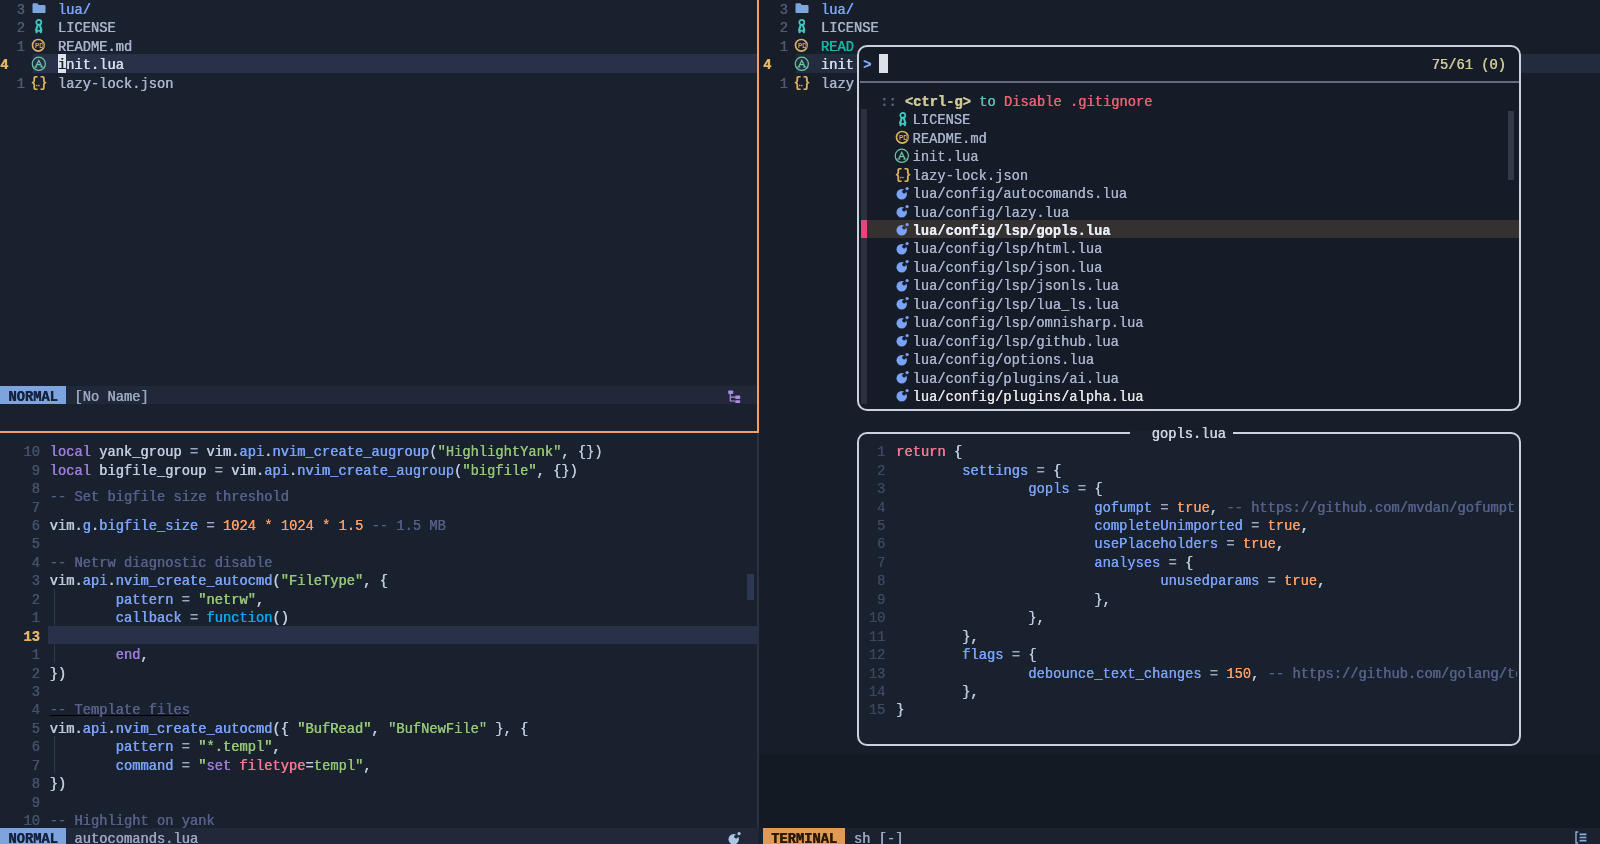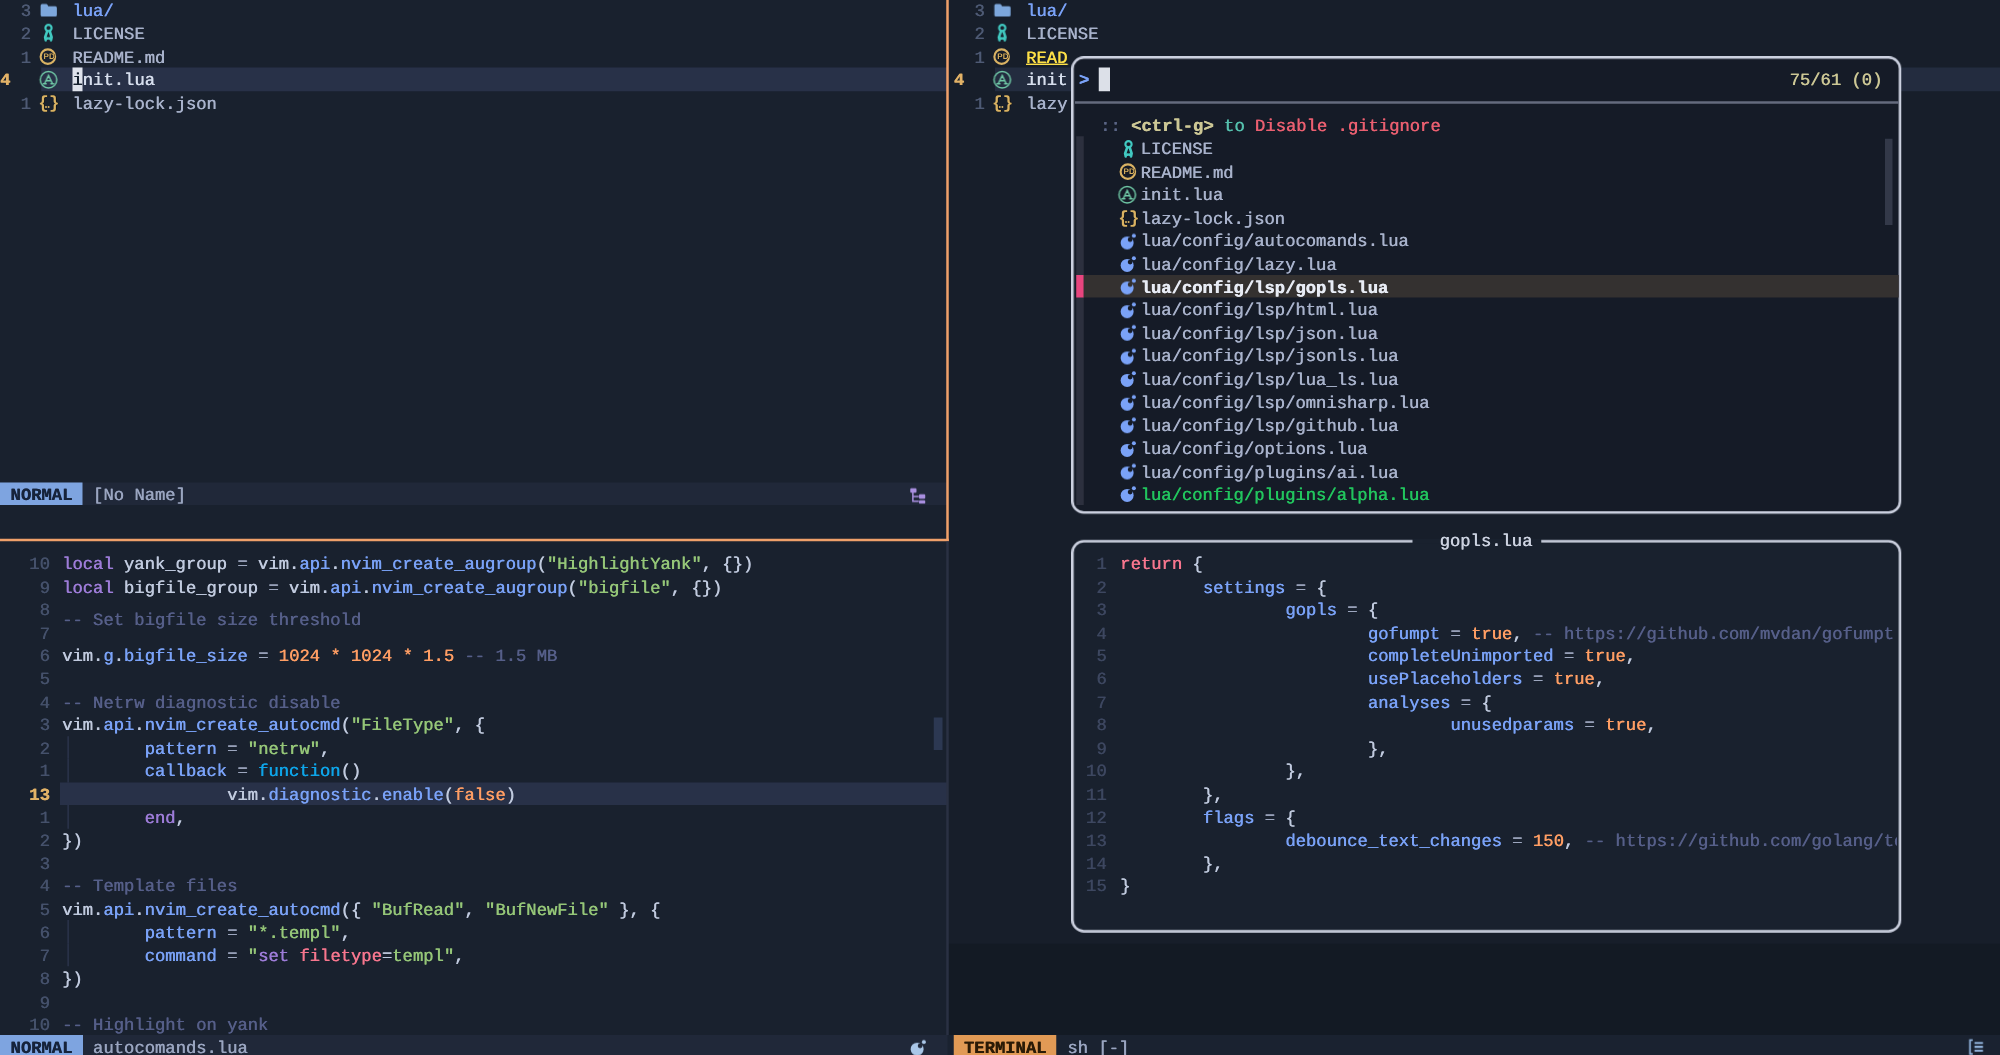--- a/index.html
+++ b/index.html
@@ -75,28 +75,27 @@
 <div style="left:-1.5px;top:536.49px;width:41.3px;text-align:right;color:#45516b;">5</div>
 <div style="left:-1.5px;top:554.92px;width:41.3px;text-align:right;color:#45516b;">4</div>
 <div style="left:49.5px;top:554.92px;"><span style="color:#565f89">-- Netrw diagnostic disable</span></div>
 <div style="left:-1.5px;top:573.36px;width:41.3px;text-align:right;color:#45516b;">3</div>
 <div style="left:49.5px;top:573.36px;"><span style="color:#c0cade">vim.</span><span style="color:#7aa2f7">api</span><span style="color:#c0cade">.</span><span style="color:#7aa2f7">nvim_create_autocmd</span><span style="color:#c0cade">(</span><span style="color:#95c678">"FileType"</span><span style="color:#c0cade">, {</span></div>
 <div style="left:-1.5px;top:591.8px;width:41.3px;text-align:right;color:#45516b;">2</div>
 <div style="left:49.5px;top:591.8px;">        <span style="color:#7aa2f7">pattern</span> <span style="color:#9da7bf">=</span> <span style="color:#95c678">"netrw"</span><span style="color:#c0cade">,</span></div>
 <div style="left:-1.5px;top:610.24px;width:41.3px;text-align:right;color:#45516b;">1</div>
 <div style="left:49.5px;top:610.24px;">        <span style="color:#7aa2f7">callback</span> <span style="color:#9da7bf">=</span> <span style="color:#0ea5e9">function</span><span style="color:#c0cade">()</span></div>
 <div style="left:-1.5px;top:628.67px;width:41.3px;text-align:right;color:#e2b267;font-weight:bold;">13</div>
-<div style="left:49.5px;top:628.67px;">                <span style="color:#c0cade">vim.</span><span style="color:#7aa2f7">diagnostic</span><span style="color:#c0cade">.</span><span style="color:#7aa2f7">enable</span><span style="color:#c0cade">(</span><span style="color:#ff9e64">false</span><span style="color:#c0cade">)</span></div>
 <div style="left:-1.5px;top:647.11px;width:41.3px;text-align:right;color:#45516b;">1</div>
 <div style="left:49.5px;top:647.11px;">        <span style="color:#9d7cd8">end</span><span style="color:#c0cade">,</span></div>
 <div style="left:-1.5px;top:665.55px;width:41.3px;text-align:right;color:#45516b;">2</div>
 <div style="left:49.5px;top:665.55px;"><span style="color:#c0cade">})</span></div>
 <div style="left:-1.5px;top:683.99px;width:41.3px;text-align:right;color:#45516b;">3</div>
 <div style="left:-1.5px;top:702.42px;width:41.3px;text-align:right;color:#45516b;">4</div>
-<div style="left:49.5px;top:702.42px;"><span style="color:#565f89">-- Template files</span></div>
+<div style="left:49.5px;top:702.42px;text-decoration:underline;"><span style="color:#565f89">-- Template files</span></div>
 <div style="left:-1.5px;top:720.86px;width:41.3px;text-align:right;color:#45516b;">5</div>
 <div style="left:49.5px;top:720.86px;"><span style="color:#c0cade">vim.</span><span style="color:#7aa2f7">api</span><span style="color:#c0cade">.</span><span style="color:#7aa2f7">nvim_create_autocmd</span><span style="color:#c0cade">({ </span><span style="color:#95c678">"BufRead"</span><span style="color:#c0cade">, </span><span style="color:#95c678">"BufNewFile"</span><span style="color:#c0cade"> }, {</span></div>
 <div style="left:-1.5px;top:739.3px;width:41.3px;text-align:right;color:#45516b;">6</div>
 <div style="left:49.5px;top:739.3px;">        <span style="color:#7aa2f7">pattern</span> <span style="color:#9da7bf">=</span> <span style="color:#95c678">"*.templ"</span><span style="color:#c0cade">,</span></div>
 <div style="left:-1.5px;top:757.74px;width:41.3px;text-align:right;color:#45516b;">7</div>
 <div style="left:49.5px;top:757.74px;">        <span style="color:#7aa2f7">command</span> <span style="color:#9da7bf">=</span> <span style="color:#95c678">"</span><span style="color:#9d7cd8">set </span><span style="color:#f7768e">filetype</span><span style="color:#c0cade">=</span><span style="color:#95c678">templ</span><span style="color:#95c678">"</span><span style="color:#c0cade">,</span></div>
 <div style="left:-1.5px;top:776.17px;width:41.3px;text-align:right;color:#45516b;">8</div>
 <div style="left:49.5px;top:776.17px;"><span style="color:#c0cade">})</span></div>
 <div style="left:-1.5px;top:794.61px;width:41.3px;text-align:right;color:#45516b;">9</div>
 <div style="left:-1.5px;top:813.05px;width:41.3px;text-align:right;color:#45516b;">10</div>
@@ -131,21 +130,21 @@
         <circle cx="6.8" cy="3.4" r="2.5" fill="none" stroke="#41c9c1" stroke-width="1.7"></circle>
         <path d="M5.9 5.7 L4.1 10.8 L4.6 13.2 M4.35 12 L6 11.7" stroke="#41c9c1" stroke-width="2.1" fill="none" stroke-linecap="round" stroke-linejoin="round"></path>
         <path d="M7.7 5.7 L9.3 10.8 L8.8 13.2 M9.05 12 L7.4 11.7" stroke="#41c9c1" stroke-width="2.1" fill="none" stroke-linecap="round" stroke-linejoin="round"></path>
       </svg></div>
 <div style="left:820.8px;top:20.24px;color:#a8b2cb;">LICENSE</div>
 <div style="left:757.75px;top:38.67px;width:30px;text-align:right;color:#4e5a74;">1</div>
 <div style="left:794px;top:37.870000000000005px;width:15px;height:15px;"><svg width="15" height="15" viewBox="0 0 15 15">
         <circle cx="7.3" cy="7.3" r="5.8" fill="none" stroke="#d9b263" stroke-width="1.7"></circle>
         <text x="3.9" y="9.6" font-size="6.5" font-family="Liberation Sans" font-weight="bold" fill="#d9b263">PD</text>
       </svg></div>
-<div style="left:820.8px;top:38.67px;color:#fde047;text-decoration:underline;">READ</div>
+<div style="left:820.8px;top:38.67px;color:#14b8a6;">READ</div>
 <div style="left:763px;top:57.11px;color:#e2b267;font-weight:bold;">4</div>
 <div style="left:793.5px;top:55.71px;width:16px;height:16px;"><svg width="16" height="16" viewBox="0 0 16 16">
         <circle cx="7.8" cy="7.8" r="6.6" fill="none" stroke="#6fc7a5" stroke-width="1.2"></circle>
         <path d="M4.6 11 L7.8 4.4 L11 11 M3.7 11 L5.9 11 M9.7 11 L11.9 11 M6.1 8.6 L9.5 8.6" fill="none" stroke="#6fc7a5" stroke-width="1.2" stroke-linecap="round"></path>
       </svg></div>
 <div style="left:820.8px;top:57.11px;color:#d7dfee;">init</div>
 <div style="left:757.75px;top:75.55px;width:30px;text-align:right;color:#4e5a74;">1</div>
 <div style="left:794px;top:74.55px;width:16px;height:15px;"><svg width="16" height="15" viewBox="0 0 16 15">
         <text x="-0.5" y="11.8" font-size="14" font-family="Liberation Mono" font-weight="bold" fill="#d9b263">{</text>
         <text x="8.3" y="11.8" font-size="14" font-family="Liberation Mono" font-weight="bold" fill="#d9b263">}</text>
@@ -250,17 +249,17 @@
         <circle cx="5.7" cy="8.3" r="5.2" fill="#7aa2f7"></circle>
         <circle cx="11.1" cy="2.6" r="1.6" fill="#7aa2f7"></circle>
         <circle cx="8.1" cy="5.6" r="1.9" fill="#151b27"></circle>
       </svg></div>
 <div style="left:912.4px;top:370.55px;color:#a8b2cb;font-family:Liberation Mono, monospace;">lua/config/plugins/ai.lua</div>
 <div style="left:895.5px;top:388.39px;width:13px;height:14px;"><svg width="13" height="14" viewBox="0 0 13 14">
         <circle cx="5.7" cy="8.3" r="5.2" fill="#7aa2f7"></circle>
         <circle cx="11.1" cy="2.6" r="1.6" fill="#7aa2f7"></circle>
         <circle cx="8.1" cy="5.6" r="1.9" fill="#151b27"></circle>
       </svg></div>
-<div style="left:912.4px;top:388.99px;color:#22c55e;text-align:center;">lua/config/plugins/alpha.lua</div>
+<div style="left:912.4px;top:388.99px;color:#e5e5e5;text-align:center;">lua/config/plugins/alpha.lua</div>
 <div style="left:857.4px;top:431.7px;width:660.1px;height:310px;background:#19212e;border:2px solid #ccd1e0;border-radius:10px;"></div>
 <div style="left:1130px;top:430.7px;width:103px;height:4px;background:#19212e;"></div>
 <div style="left:1151.5px;top:425.86px;color:#ccd2e0;">gopls.lua</div>
 <div style="left:858px;top:432px;width:659px;height:320px;overflow:hidden;"><div style="position:absolute;left:10.7px;top:12.3px;width:16.5px;text-align:right;color:#3d4760">1</div><div style="position:absolute;left:38.1px;top:12.3px;"><span style="color:#f7768e">return</span><span style="color:#c0cade"> {</span></div><div style="position:absolute;left:10.7px;top:30.74px;width:16.5px;text-align:right;color:#3d4760">2</div><div style="position:absolute;left:38.1px;top:30.74px;">        <span style="color:#7aa2f7">settings</span> <span style="color:#9da7bf">=</span><span style="color:#c0cade"> {</span></div><div style="position:absolute;left:10.7px;top:49.18px;width:16.5px;text-align:right;color:#3d4760">3</div><div style="position:absolute;left:38.1px;top:49.18px;">                <span style="color:#7aa2f7">gopls</span> <span style="color:#9da7bf">=</span><span style="color:#c0cade"> {</span></div><div style="position:absolute;left:10.7px;top:67.61px;width:16.5px;text-align:right;color:#3d4760">4</div><div style="position:absolute;left:38.1px;top:67.61px;">                        <span style="color:#7aa2f7">gofumpt</span> <span style="color:#9da7bf">=</span> <span style="color:#ff9e64">true</span><span style="color:#c0cade">,</span> <span style="color:#565f89">-- https://github.com/mvdan/gofumpt</span></div><div style="position:absolute;left:10.7px;top:86.05px;width:16.5px;text-align:right;color:#3d4760">5</div><div style="position:absolute;left:38.1px;top:86.05px;">                        <span style="color:#7aa2f7">completeUnimported</span> <span style="color:#9da7bf">=</span> <span style="color:#ff9e64">true</span><span style="color:#c0cade">,</span></div><div style="position:absolute;left:10.7px;top:104.49px;width:16.5px;text-align:right;color:#3d4760">6</div><div style="position:absolute;left:38.1px;top:104.49px;">                        <span style="color:#7aa2f7">usePlaceholders</span> <span style="color:#9da7bf">=</span> <span style="color:#ff9e64">true</span><span style="color:#c0cade">,</span></div><div style="position:absolute;left:10.7px;top:122.92px;width:16.5px;text-align:right;color:#3d4760">7</div><div style="position:absolute;left:38.1px;top:122.92px;">                        <span style="color:#7aa2f7">analyses</span> <span style="color:#9da7bf">=</span><span style="color:#c0cade"> {</span></div><div style="position:absolute;left:10.7px;top:141.36px;width:16.5px;text-align:right;color:#3d4760">8</div><div style="position:absolute;left:38.1px;top:141.36px;">                                <span style="color:#7aa2f7">unusedparams</span> <span style="color:#9da7bf">=</span> <span style="color:#ff9e64">true</span><span style="color:#c0cade">,</span></div><div style="position:absolute;left:10.7px;top:159.8px;width:16.5px;text-align:right;color:#3d4760">9</div><div style="position:absolute;left:38.1px;top:159.8px;">                        <span style="color:#c0cade">},</span></div><div style="position:absolute;left:10.7px;top:178.24px;width:16.5px;text-align:right;color:#3d4760">10</div><div style="position:absolute;left:38.1px;top:178.24px;">                <span style="color:#c0cade">},</span></div><div style="position:absolute;left:10.7px;top:196.67px;width:16.5px;text-align:right;color:#3d4760">11</div><div style="position:absolute;left:38.1px;top:196.67px;">        <span style="color:#c0cade">},</span></div><div style="position:absolute;left:10.7px;top:215.11px;width:16.5px;text-align:right;color:#3d4760">12</div><div style="position:absolute;left:38.1px;top:215.11px;">        <span style="color:#7aa2f7">flags</span> <span style="color:#9da7bf">=</span><span style="color:#c0cade"> {</span></div><div style="position:absolute;left:10.7px;top:233.55px;width:16.5px;text-align:right;color:#3d4760">13</div><div style="position:absolute;left:38.1px;top:233.55px;">                <span style="color:#7aa2f7">debounce_text_changes</span> <span style="color:#9da7bf">=</span> <span style="color:#ff9e64">150</span><span style="color:#c0cade">,</span> <span style="color:#565f89">-- https://github.com/golang/to</span></div><div style="position:absolute;left:10.7px;top:251.99px;width:16.5px;text-align:right;color:#3d4760">14</div><div style="position:absolute;left:38.1px;top:251.99px;">        <span style="color:#c0cade">},</span></div><div style="position:absolute;left:10.7px;top:270.42px;width:16.5px;text-align:right;color:#3d4760">15</div><div style="position:absolute;left:38.1px;top:270.42px;"><span style="color:#c0cade">}</span></div></div>
 </div>
 </body></html>

